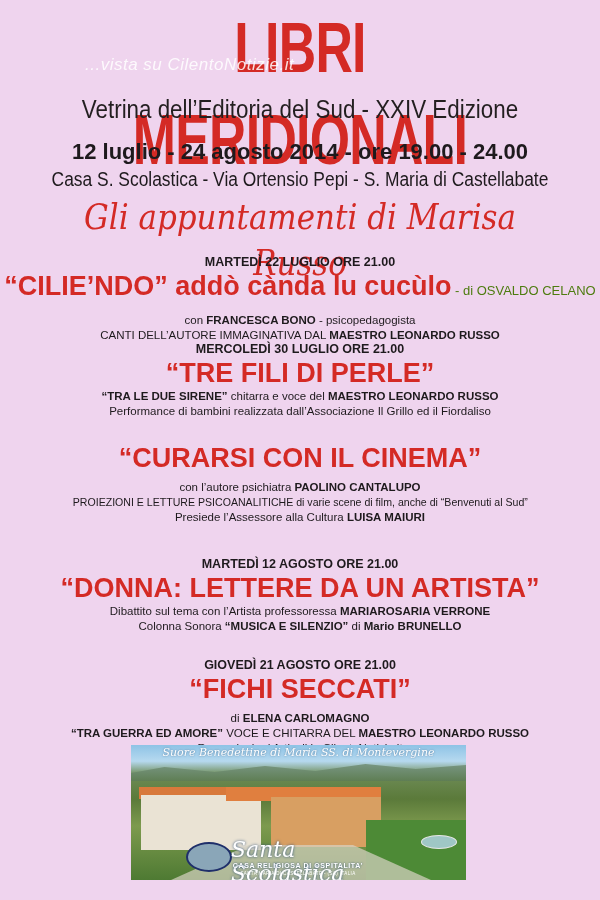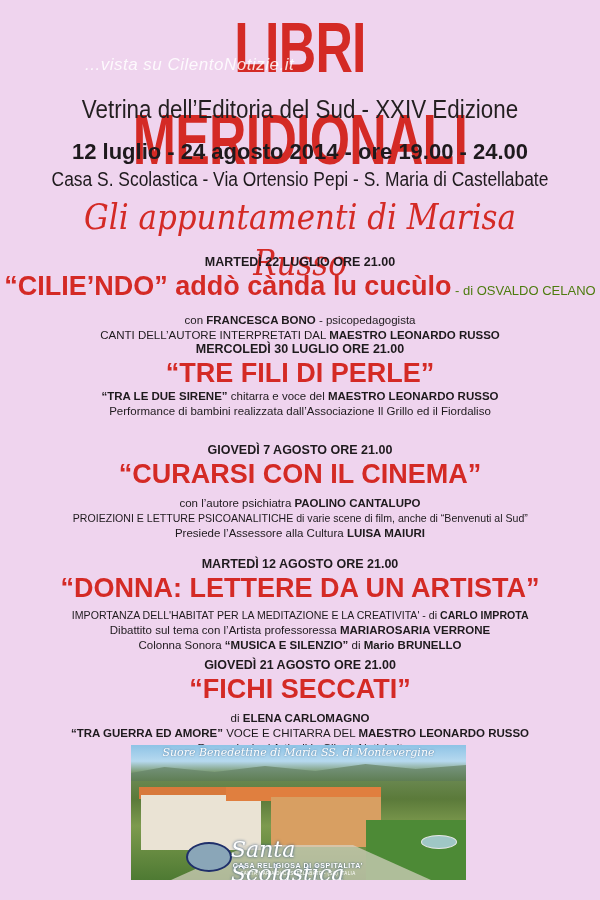--- a/index.html
+++ b/index.html
@@ -122,42 +122,40 @@
   <div class="watermark">...vista su CilentoNotizie.it</div>
   <div class="subtitle">Vetrina dell’Editoria del Sud - XXIV Edizione</div>
   <div class="dates">12 luglio - 24 agosto 2014 - ore 19.00 - 24.00</div>
   <div class="location">Casa S. Scolastica - Via Ortensio Pepi - S. Maria di Castellabate</div>
   <div class="script">Gli appuntamenti di Marisa Russo</div>
 
   <div class="event" style="top:254px;">
     <div class="ev-date">MARTEDÌ 22 LUGLIO ORE 21.00</div>
     <div class="ev-title"><span>“CILIE’NDO” addò cànda lu cucùlo</span><span class="by"> - di OSVALDO CELANO</span></div>
     <div class="ev-line" style="margin-top:6px;"><span>con </span><b>FRANCESCA BONO</b><span> - psicopedagogista</span></div>
-    <div class="ev-line"><span>CANTI DELL’AUTORE INTERPRETATI DAL </span><b>MAESTRO LEONARDO RUSSO</b></div>
+    <div class="ev-line"><span>CANTI DELL’AUTORE IMMAGINATIVA DAL </span><b>MAESTRO LEONARDO RUSSO</b></div>
   </div>
 
   <div class="event" style="top:341px;">
     <div class="ev-date">MERCOLEDÌ 30 LUGLIO ORE 21.00</div>
     <div class="ev-title">“TRE FILI DI PERLE”</div>
     <div class="ev-line"><b>“TRA LE DUE SIRENE”</b><span> chitarra e voce del </span><b>MAESTRO LEONARDO RUSSO</b></div>
     <div class="ev-line">Performance di bambini realizzata dall’Associazione Il Grillo ed il Fiordaliso</div>
   </div>
 
   <div class="event" style="top:442px;">
-    <div class="ev-date">GIOVEDÌ 7 AGOSTO ORE 21.00</div>
     <div class="ev-title">“CURARSI CON IL CINEMA”</div>
     <div class="ev-line" style="margin-top:6px;"><span>con l’autore psichiatra </span><b>PAOLINO CANTALUPO</b></div>
     <div class="ev-line"><span class="cond">PROIEZIONI E LETTURE PSICOANALITICHE di varie scene di film, anche di “Benvenuti al Sud”</span></div>
     <div class="ev-line"><span>Presiede l’Assessore alla Cultura </span><b>LUISA MAIURI</b></div>
   </div>
 
   <div class="event" style="top:556px;">
     <div class="ev-date">MARTEDÌ 12 AGOSTO ORE 21.00</div>
     <div class="ev-title">“DONNA: LETTERE DA UN ARTISTA”</div>
-    <div class="ev-line" style="margin-top:4px;"><span class="cond"><span>IMPORTANZA DELL'HABITAT PER LA MEDITAZIONE E LA CREATIVITA' - di </span><b>CARLO IMPROTA</b></span></div>
     <div class="ev-line"><span>Dibattito sul tema con l’Artista professoressa </span><b>MARIAROSARIA VERRONE</b></div>
     <div class="ev-line"><span>Colonna Sonora </span><b>“MUSICA E SILENZIO”</b><span> di </span><b>Mario BRUNELLO</b></div>
   </div>
 
   <div class="event" style="top:657px;">
     <div class="ev-date">GIOVEDÌ 21 AGOSTO ORE 21.00</div>
     <div class="ev-title">“FICHI SECCATI”</div>
     <div class="ev-line" style="margin-top:6px;"><span>di </span><b>ELENA CARLOMAGNO</b></div>
     <div class="ev-line"><b>“TRA GUERRA ED AMORE”</b><span> VOCE E CHITARRA DEL </span><b>MAESTRO LEONARDO RUSSO</b></div>
     <div class="ev-line">Recensioni ed Articoli in CilentoNotizie.it</div>

